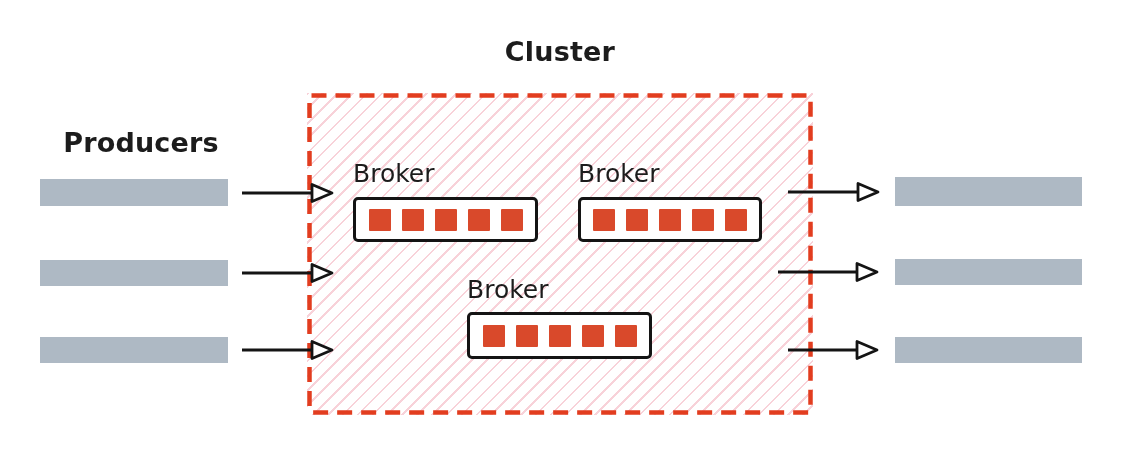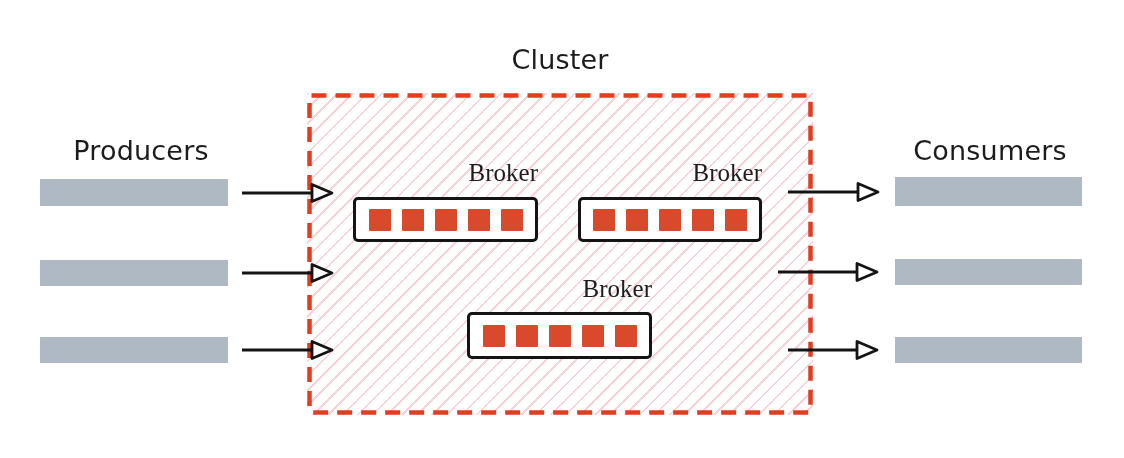--- a/index.html
+++ b/index.html
@@ -8,50 +8,48 @@
     width:1124px;height:458px;
     background:#ffffff;
     font-family:"DejaVu Sans","Liberation Sans",sans-serif;
     color:var(--text,#1c1c1c);
     overflow:hidden;
   }
   .label{
     position:absolute;
     text-align:center;
     font-size:27px;
-    font-weight:400;
+    font-weight:700;
     letter-spacing:0.2px;
     color:var(--text,#1c1c1c);
     white-space:nowrap;
-    margin-top:8px;
   }
   .cluster-title{left:307px;top:36px;width:506px;}
   .producers-label{left:36px;top:127px;width:210px;}
   .consumers-label{left:886px;top:127px;width:208px;}
 
   .cluster-box{
     position:absolute;
     left:307px;top:93px;width:506px;height:322px;
     background:repeating-linear-gradient(
       135deg,
       var(--hatch,#f8d2d9) 0px,
       var(--hatch,#f8d2d9) 1.8px,
       transparent 1.8px,
       transparent 10.5px);
   }
   .cluster-border{position:absolute;left:0;top:0;}
 
   .broker-label{
     position:absolute;
-    text-align:right;
+    text-align:left;
     font-size:25px;
     font-weight:500;
     color:var(--text,#1c1c1c);
     white-space:nowrap;
-    font-family:Liberation Serif, serif;
   }
   .broker-box{
     position:absolute;
     background:#ffffff;
     border:3px solid var(--broker-border,#141414);
     border-radius:5px;
     display:flex;
     align-items:center;
     justify-content:center;
     gap:11px;
@@ -130,21 +128,20 @@
       <span class="sq"></span>
     </div>
 
   <div class="label producers-label">Producers</div>
   <div class="bars bars-left">
       <div class="bar"></div>
       <div class="bar"></div>
       <div class="bar"></div>
     </div>
 
-  <div class="label consumers-label">Consumers</div>
   <div class="bars bars-right">
       <div class="bar"></div>
       <div class="bar"></div>
       <div class="bar"></div>
     </div>
 
   <svg class="arrow-layer" width="1124" height="458" viewBox="0 0 1124 458">
 
     <g stroke="#141414" stroke-width="2.8" stroke-linejoin="round">
       <line x1="242" y1="193" x2="313" y2="193"></line>

